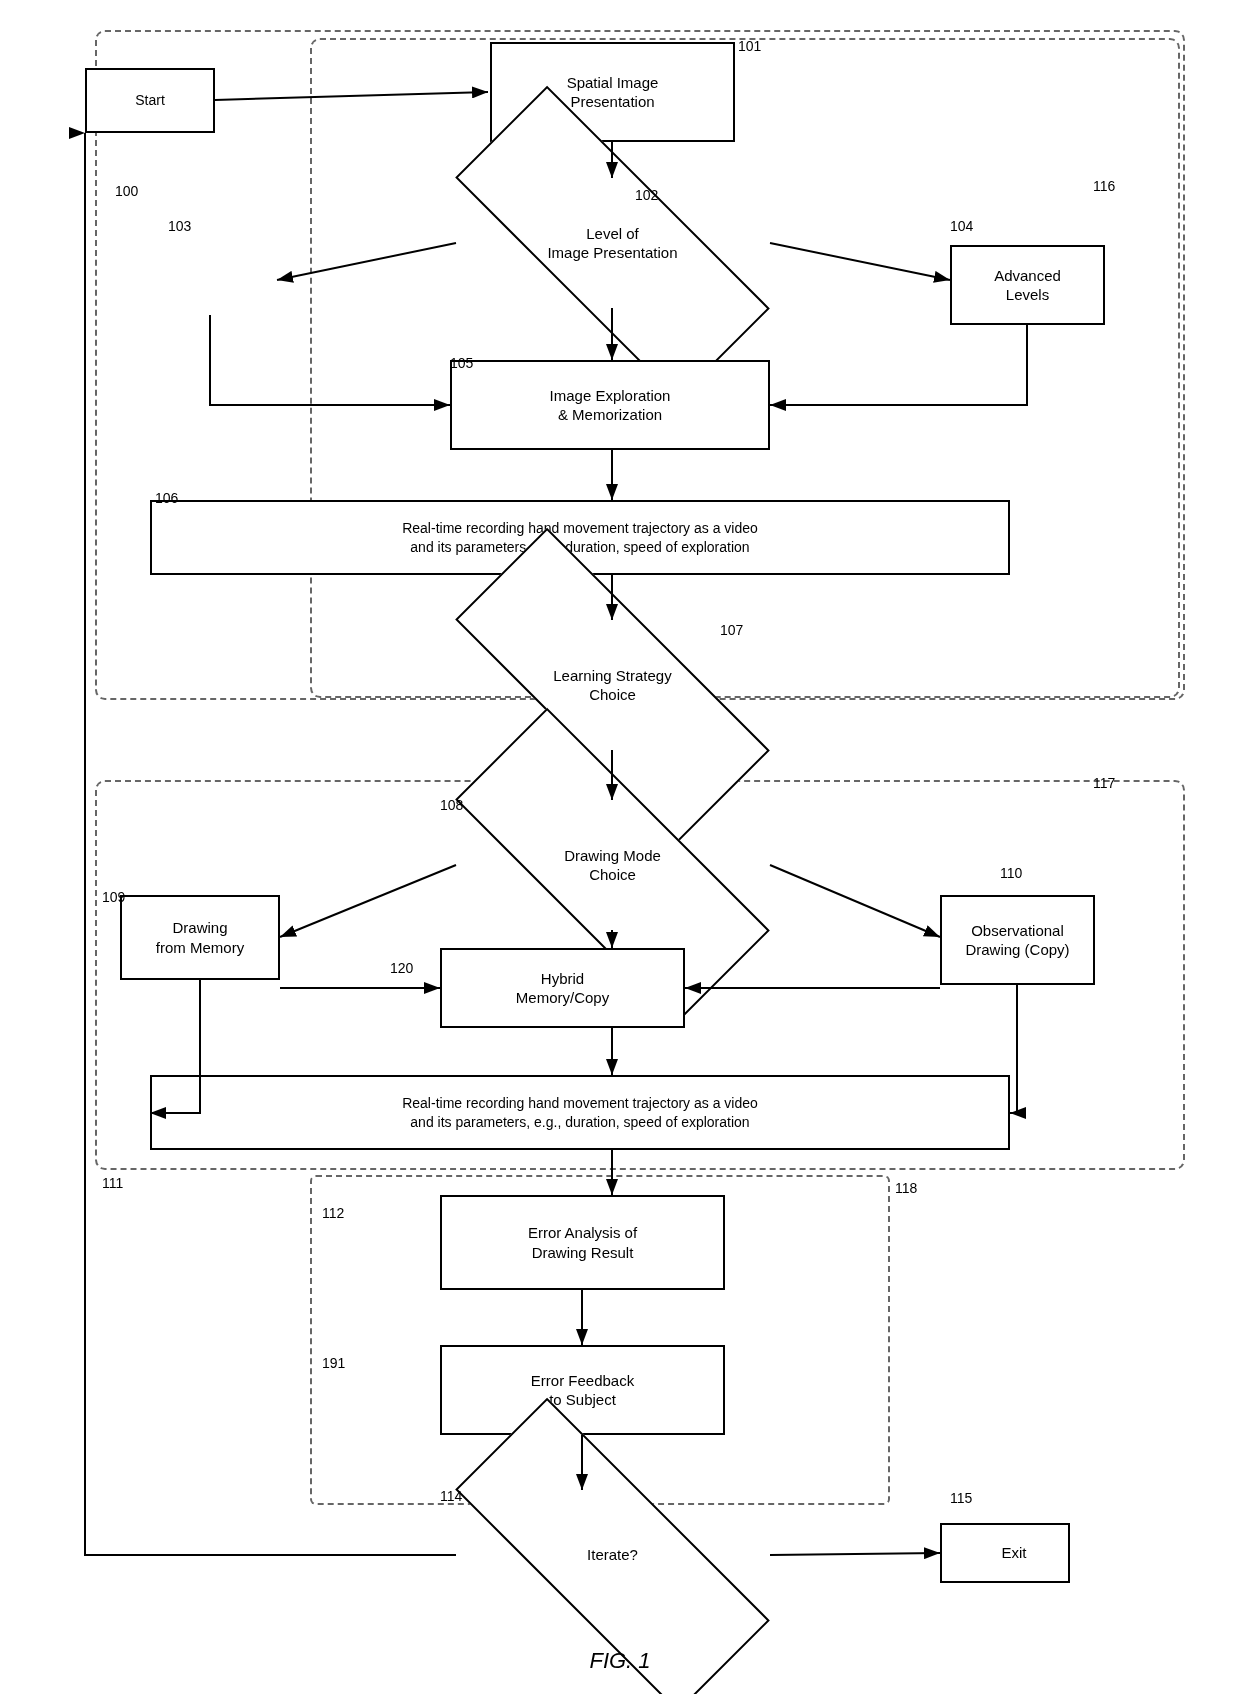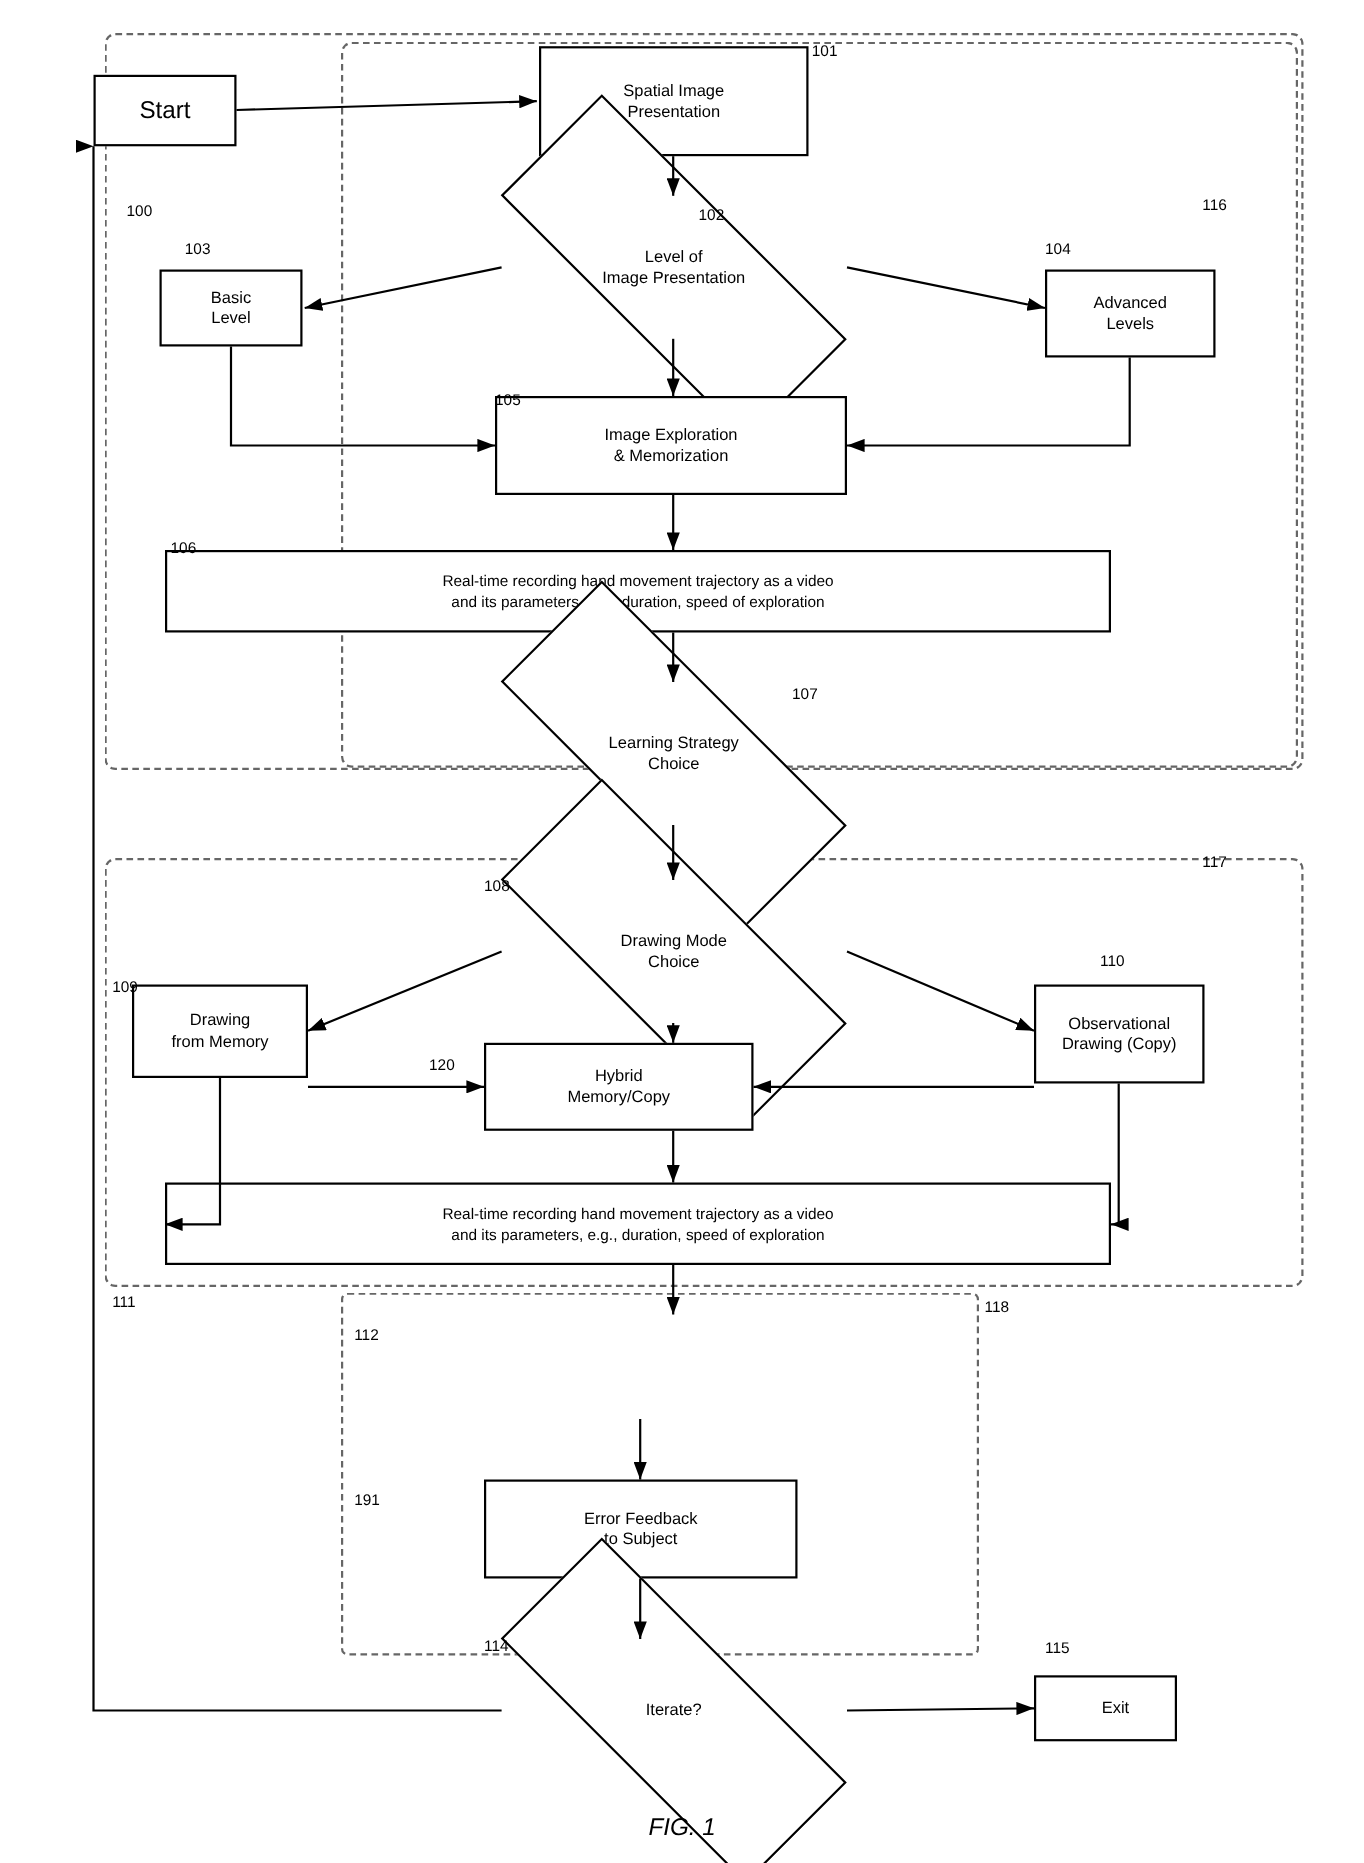--- a/index.html
+++ b/index.html
@@ -89,38 +89,34 @@
 <div id="diagram">
 
   <div class="group-box" style="left:95px; top:30px; width:1090px; height:670px; border-radius:10px;"></div>
 
   <div class="group-box" style="left:310px; top:38px; width:870px; height:660px; border-radius:10px; border-style:dashed;"></div>
 
   <div class="group-box" style="left:95px; top:780px; width:1090px; height:390px; border-radius:10px;"></div>
 
   <div class="group-box" style="left:310px; top:1175px; width:580px; height:330px; border-radius:6px;"></div>
 
-  <div class="box" style="left:85px; top:68px; width:130px; height:65px; font-size:22px;">
+  <div class="box" style="left:85px; top:68px; width:130px; height:65px; font-size:14px;">
     <span>Start</span>
   </div>
 
   <div class="box" style="left:490px; top:42px; width:245px; height:100px;">
     <span style="white-space:pre-line;">Spatial Image
 Presentation</span>
   </div>
 
   <div class="diamond-wrap" style="left:455px; top:178px; width:315px; height:130px;">
     <div class="diamond"></div>
     <div class="diamond-text">Level of<br>Image Presentation</div>
   </div>
 
-  <div class="box" style="left:145px; top:245px; width:130px; height:70px;">
-    <span style="white-space:pre-line;">Basic
-Level</span>
-  </div>
 
   <div class="box" style="left:950px; top:245px; width:155px; height:80px;">
     <span style="white-space:pre-line;">Advanced
 Levels</span>
   </div>
 
   <div class="box" style="left:450px; top:360px; width:320px; height:90px;">
     <span style="white-space:pre-line;">Image Exploration
 &amp; Memorization</span>
   </div>
@@ -153,20 +149,24 @@
   <div class="box" style="left:440px; top:948px; width:245px; height:80px;">
     <span style="white-space:pre-line;">Hybrid
 Memory/Copy</span>
   </div>
 
   <div class="box" style="left:150px; top:1075px; width:860px; height:75px; font-size:14px;">
     <span style="white-space:pre-line;">Real-time recording hand movement trajectory as a video
 and its parameters, e.g., duration, speed of exploration</span>
   </div>
 
+  <div class="box" style="left:440px; top:1195px; width:285px; height:95px;">
+    <span style="white-space:pre-line;">Error Analysis of
+Drawing Result</span>
+  </div>
 
   <div class="box" style="left:440px; top:1345px; width:285px; height:90px;">
     <span style="white-space:pre-line;">Error Feedback
 to Subject</span>
   </div>
 
   <div class="diamond-wrap" style="left:455px; top:1490px; width:315px; height:130px;">
     <div class="diamond"></div>
     <div class="diamond-text">Iterate?</div>
   </div>

